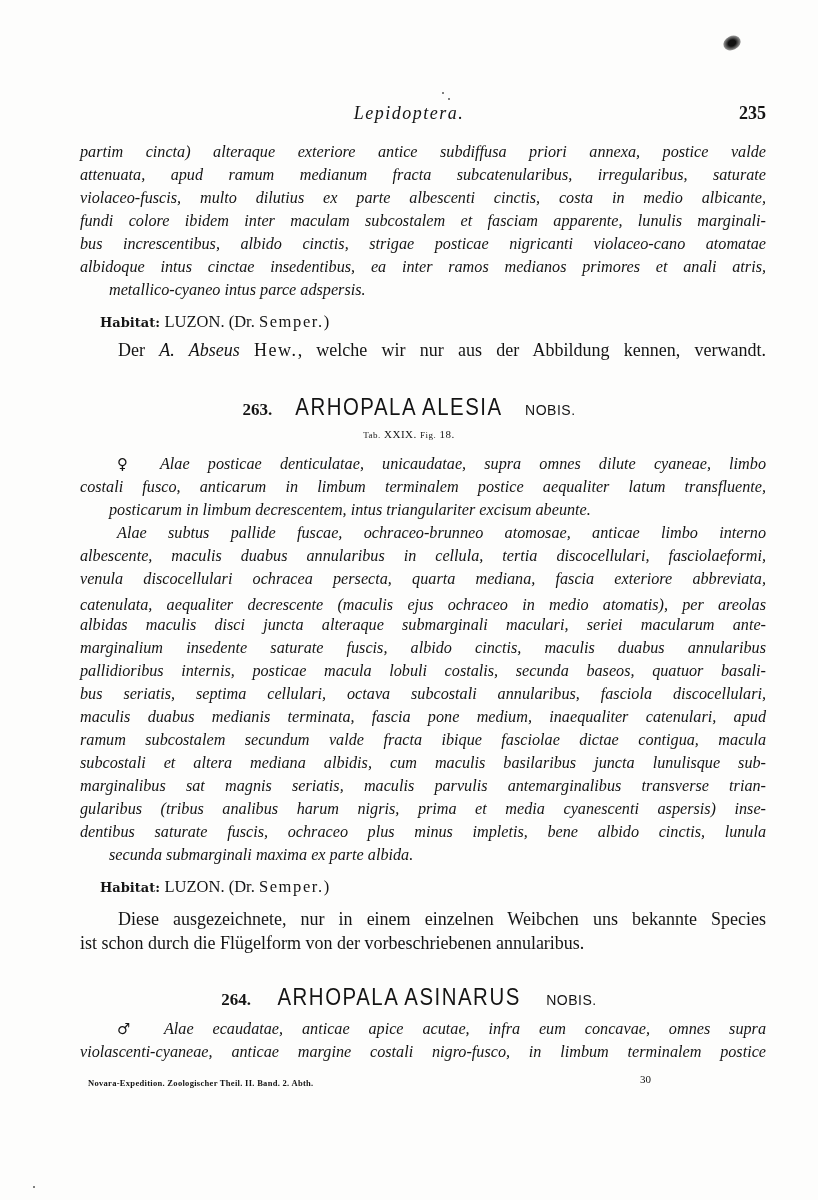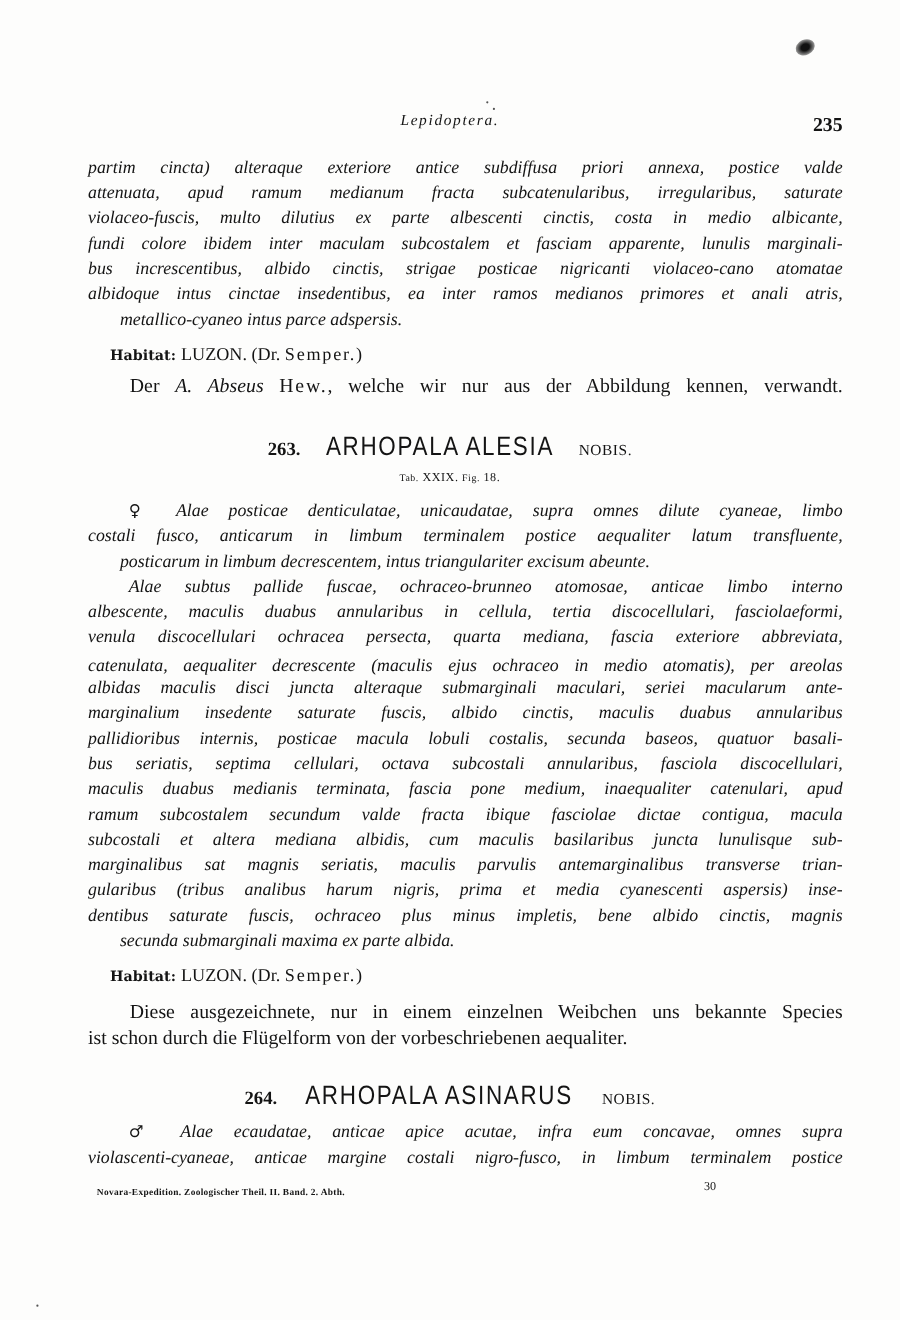--- a/index.html
+++ b/index.html
@@ -12,21 +12,21 @@
     position: absolute; left: 723px; top: 36px; width: 18px; height: 14px;
     border-radius: 50%; background: radial-gradient(ellipse at center, #111 30%, rgba(30,30,30,0.6) 60%, rgba(255,255,255,0) 100%);
     transform: rotate(-25deg);
   }
   .speck { position:absolute; width:2px; height:2px; background:#555; border-radius:50%; }
   .running-head {
     position: absolute; top: 103px; left: 0; width: 818px; height: 24px;
   }
   .running-title {
     position: absolute; left: 0; width: 818px; text-align: center;
-    font-family: "Liberation Serif", serif; font-style: italic; font-size: 14px; letter-spacing: 1.5px;
+    font-family: "Liberation Serif", serif; font-style: italic; font-size: 18px; letter-spacing: 1.5px;
   }
   .page-number {
     position: absolute; right: 52px; top: 0; font-family: "Liberation Serif", serif; font-size: 18px; font-weight: bold;
   }
   .line {
     position: absolute; left: 80px; width: 686px; height: 22px;
     font-family: "Liberation Serif", serif; font-style: italic; font-size: 16.2px;
     white-space: nowrap; text-align: justify; text-align-last: justify; line-height: 22px;
   }
   .line.last { text-align-last: left; margin-left: 29px; }
@@ -39,21 +39,21 @@
   .german {
     position: absolute; font-family: "Liberation Serif", serif; font-size: 18px; font-style: normal; white-space: nowrap;
     text-align: justify; text-align-last: justify;
   }
   .species-heading {
     position: absolute; left: 0; width: 818px; text-align: center; white-space: nowrap;
     font-family: "Liberation Sans", sans-serif;
   }
   .species-heading .num { font-family: "Liberation Serif", serif; font-weight: bold; font-size: 17px; }
   .species-heading .name { font-family: "Liberation Sans", sans-serif; font-size: 24px; letter-spacing: 1.8px; transform: scaleX(0.85); display:inline-block; font-weight: normal;}
-  .species-heading .auth { font-family: Liberation Serif, serif; font-size: 14px; letter-spacing: 0.5px; }
+  .species-heading .auth { font-family: Liberation Sans, sans-serif; font-size: 14px; letter-spacing: 0.5px; }
   .plate-ref {
     position: absolute; left: 0; width: 818px; text-align: center; font-family: "Liberation Serif", serif; font-size: 11px; letter-spacing: 0.5px;
   }
   .plate-ref .sc { font-size: 9px; margin-top: 42px; }
   .footer-left {
     position: absolute; left: 88px; top: 1078px; font-family: "Liberation Serif", serif; font-size: 8.5px; letter-spacing: 0.3px; white-space: nowrap; font-weight: bold;
   }
   .footer-right {
     position: absolute; left: 640px; top: 1073px; font-family: "Liberation Serif", serif; font-size: 11px;
   }
@@ -120,33 +120,33 @@
   <div class="line" style="top:594px">catenulata, aequaliter decrescente (maculis ejus ochraceo in medio atomatis), per areolas</div>
   <div class="line" style="top:614px">albidas maculis disci juncta alteraque submarginali maculari, seriei macularum ante-</div>
   <div class="line" style="top:637px">marginalium insedente saturate fuscis, albido cinctis, maculis duabus annularibus</div>
   <div class="line" style="top:660px">pallidioribus internis, posticae macula lobuli costalis, secunda baseos, quatuor basali-</div>
   <div class="line" style="top:683px">bus seriatis, septima cellulari, octava subcostali annularibus, fasciola discocellulari,</div>
   <div class="line" style="top:706px">maculis duabus medianis terminata, fascia pone medium, inaequaliter catenulari, apud</div>
   <div class="line" style="top:729px">ramum subcostalem secundum valde fracta ibique fasciolae dictae contigua, macula</div>
   <div class="line" style="top:752px">subcostali et altera mediana albidis, cum maculis basilaribus juncta lunulisque sub-</div>
   <div class="line" style="top:775px">marginalibus sat magnis seriatis, maculis parvulis antemarginalibus transverse trian-</div>
   <div class="line" style="top:798px">gularibus (tribus analibus harum nigris, prima et media cyanescenti aspersis) inse-</div>
-  <div class="line" style="top:821px">dentibus saturate fuscis, ochraceo plus minus impletis, bene albido cinctis, magnis</div>
+  <div class="line" style="top:821px">dentibus saturate fuscis, ochraceo plus minus impletis, bene albido cinctis, lunula</div>
   <div class="line last" style="top:844px">secunda submarginali maxima ex parte albida.</div>
 </div>
 
 <div class="habitat" style="top:877px">
   <span class="hlabel">Habitat</span><span class="hlabel">: </span>
   <span>LUZON.</span>
   <span>(Dr.</span>
   <span class="spaced">Semper.)</span>
 </div>
 
 <div class="german" style="left:118px;top:909px;width:648px">Diese ausgezeichnete, nur in einem einzelnen Weibchen uns bekannte Species</div>
-<div class="german" style="left:80px;top:933px;text-align-last:left">ist schon durch die Flügelform von der vorbeschriebenen aequaliter.</div>
+<div class="german" style="left:80px;top:933px;text-align-last:left">ist schon durch die Flügelform von der vorbeschriebenen annularibus.</div>
 
 <div class="species-heading" style="top:983px">
   <span class="num">264.</span>
   <span class="name">ARHOPALA ASINARUS</span>
   <span class="auth">NOBIS.</span>
 </div>
 
 <div>
   <div class="line indent" style="top:1018px"><span class="sym">♂</span> <span>Alae ecaudatae, anticae apice acutae, infra eum concavae, omnes supra</span></div>
   <div class="line" style="top:1041px">violascenti-cyaneae, anticae margine costali nigro-fusco, in limbum terminalem postice</div>

